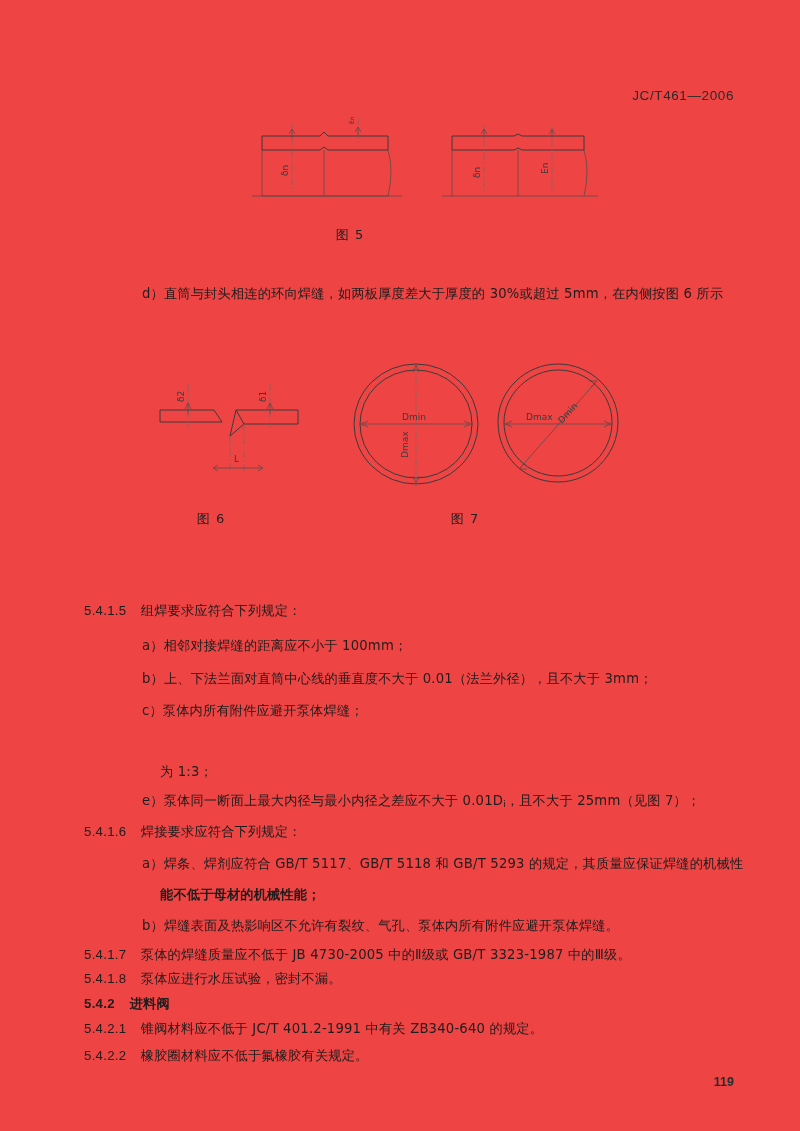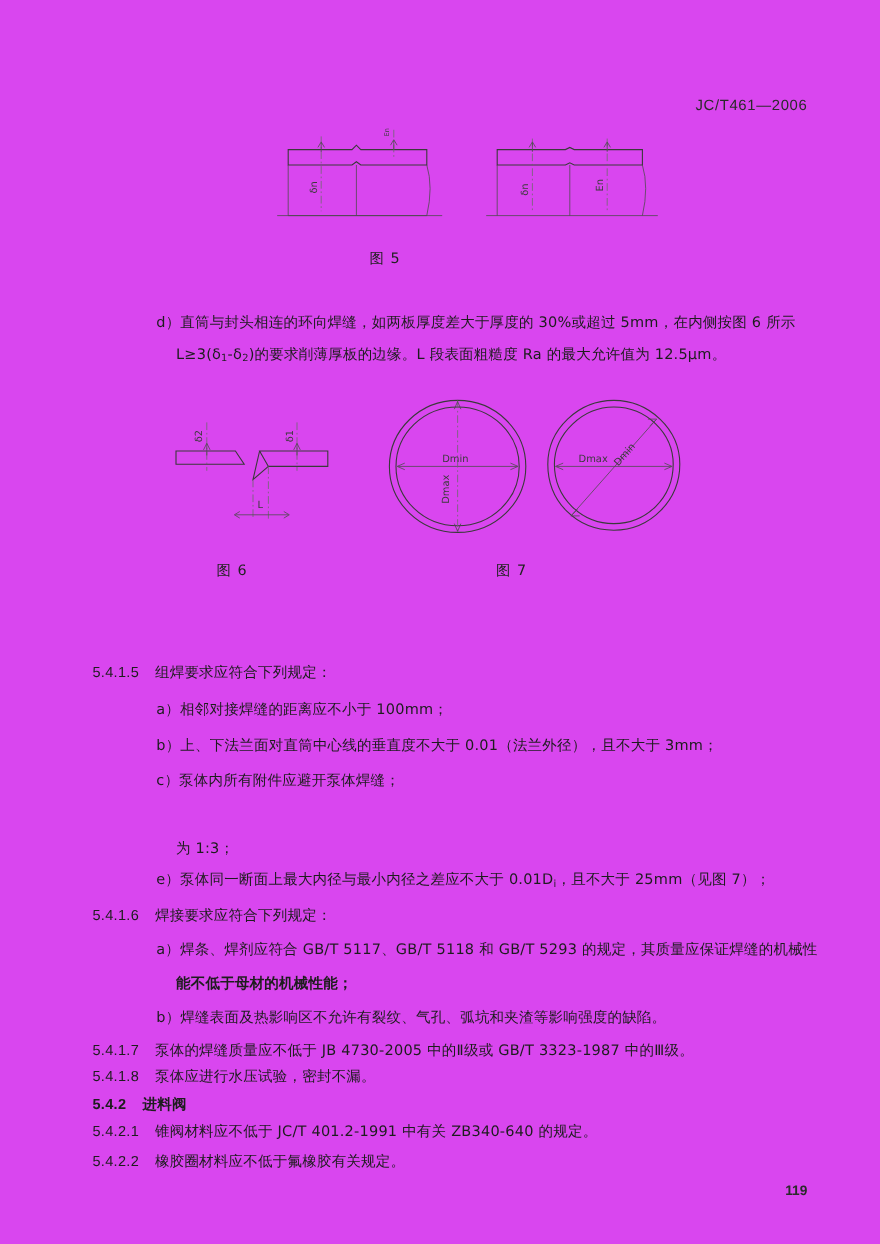--- a/index.html
+++ b/index.html
@@ -12,21 +12,21 @@
     width: 800px;
     height: 1131px;
     position: relative;
     font-family: "DejaVu Sans", "Liberation Sans", sans-serif;
     color: #1b1b1b;
     overflow: hidden;
   }
   .page {
     position: absolute;
     inset: 0;
-    background: #d946ef;
+    background: #ef4444;
     padding-left: 36px;
   }
 
   
   .header {
     position: absolute;
     top: 88px;
     right: 66px;
     font-family: "Liberation Sans", sans-serif;
     font-size: 13.5px;
@@ -221,23 +221,20 @@
     </svg>
 
     <div class="fig67-captions">
       <div class="fig-caption" id="fig6-caption">图 6</div>
       <div class="fig-caption" id="fig7-caption">图 7</div>
     </div>
   </div>
 
   <div class="txt" style="top:287px; left:142px;">d）直筒与封头相连的环向焊缝，如两板厚度差大于厚度的 30%或超过 5mm，在内侧按图 6 所示</div>
 
-  <div class="txt" style="top:316px; left:160px;">
-    <span>L≥3(δ</span><sub>1</sub><span>-δ</span><sub>2</sub><span>)的要求削薄厚板的边缘。L 段表面粗糙度 Ra 的最大允许值为 12.5μm。</span>
-  </div>
 
   <div class="txt" style="top:604px; left:84px;">
     <span class="num">5.4.1.5</span>
     <span style="display:inline-block;width:10px"></span><span>组焊要求应符合下列规定：</span>
   </div>
 
   <div class="txt" style="top:639px; left:142px;">a）相邻对接焊缝的距离应不小于 100mm；</div>
 
   <div class="txt" style="top:672px; left:142px;">b）上、下法兰面对直筒中心线的垂直度不大于 0.01（法兰外径），且不大于 3mm；</div>
 
@@ -252,21 +249,21 @@
 
   <div class="txt" style="top:825px; left:84px;">
     <span class="num">5.4.1.6</span>
     <span style="display:inline-block;width:10px"></span><span>焊接要求应符合下列规定：</span>
   </div>
 
   <div class="txt" style="top:857px; left:142px;">a）焊条、焊剂应符合 GB/T 5117、GB/T 5118 和 GB/T 5293 的规定，其质量应保证焊缝的机械性</div>
 
   <div class="txt b" style="top:888px; left:160px;">能不低于母材的机械性能；</div>
 
-  <div class="txt" style="top:919px; left:142px;">b）焊缝表面及热影响区不允许有裂纹、气孔、弧坑和夹渣等影响强度的缺陷。</div>
+  <div class="txt" style="top:919px; left:142px;">b）焊缝表面及热影响区不允许有裂纹、气孔、泵体内所有附件应避开泵体焊缝。</div>
 
   <div class="txt" style="top:948px; left:84px;">
     <span class="num">5.4.1.7</span>
     <span style="display:inline-block;width:10px"></span><span>泵体的焊缝质量应不低于 JB 4730-2005 中的Ⅱ级或 GB/T 3323-1987 中的Ⅲ级。</span>
   </div>
 
   <div class="txt" style="top:972px; left:84px;text-align:right;">
     <span class="num">5.4.1.8</span>
     <span style="display:inline-block;width:10px"></span><span>泵体应进行水压试验，密封不漏。</span>
   </div>

